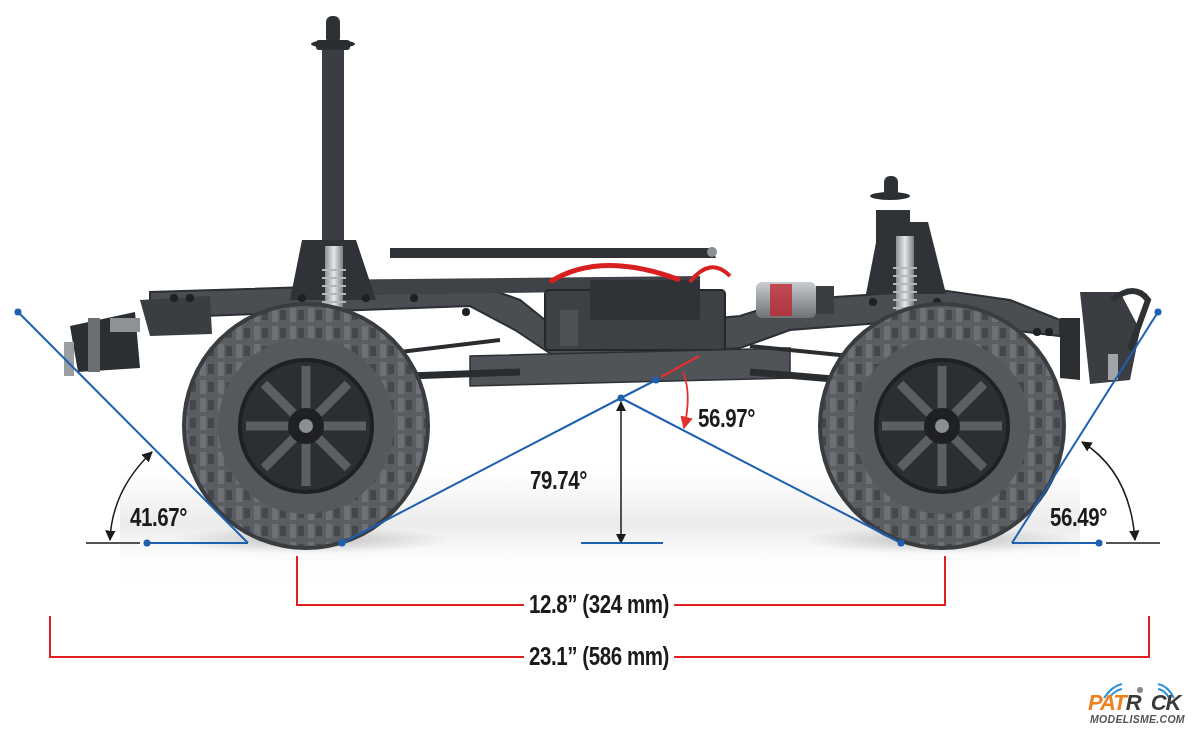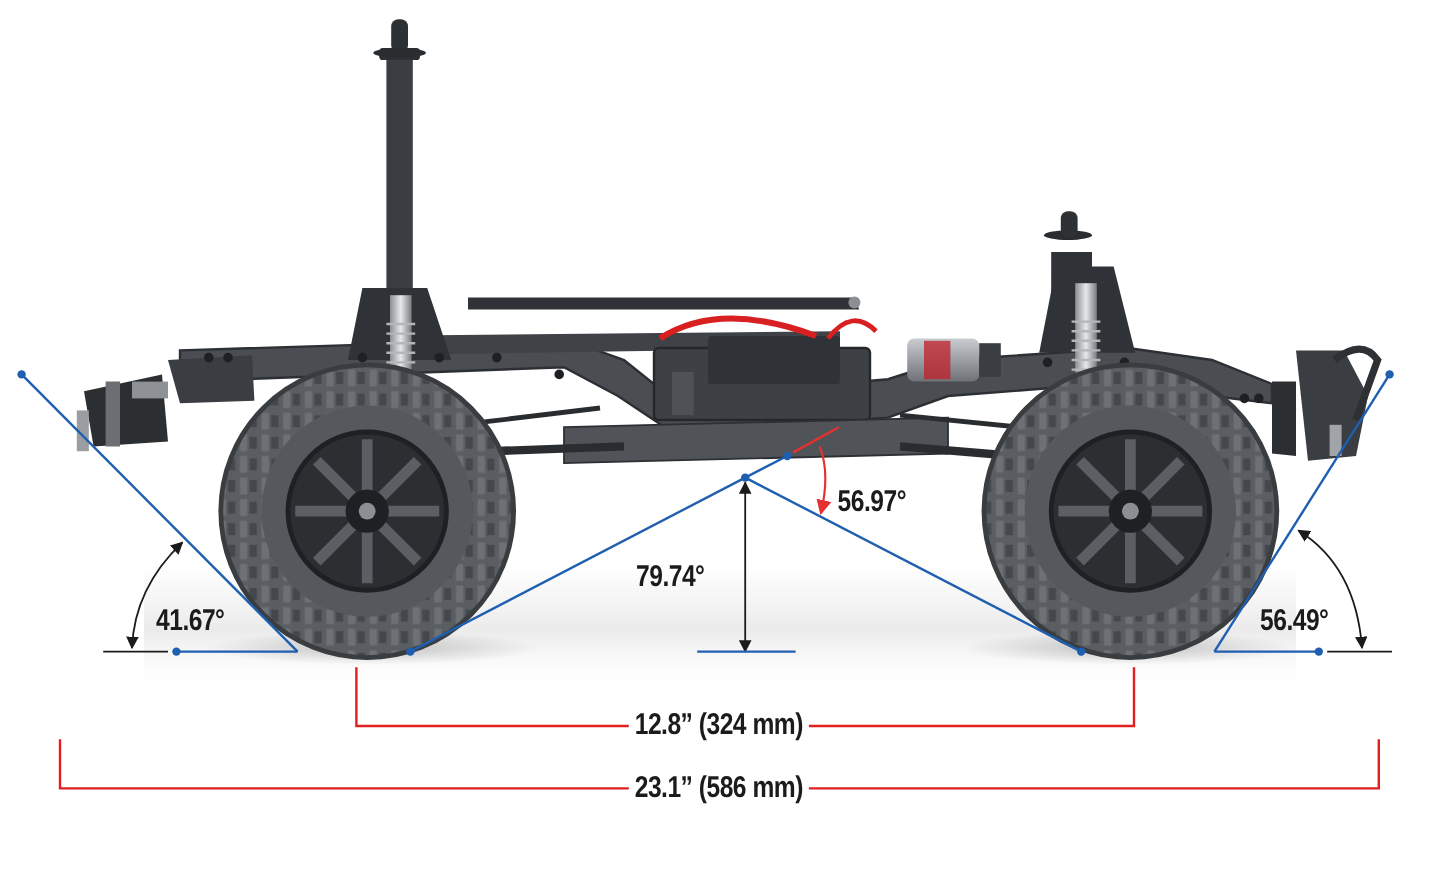--- a/index.html
+++ b/index.html
@@ -233,13 +233,26 @@
   <div class="label" style="left:130px; top:505px;">41.67°</div>
   <div class="label" style="left:1050px; top:505px;">56.49°</div>
   <div class="label" style="left:698px; top:406px;">56.97°</div>
   <div class="label" style="left:530px; top:468px;">79.74°</div>
 
   
   <div class="label dim-label" style="left:524px; top:592px;">12.8” (324 mm)</div>
   <div class="label dim-label" style="left:524px; top:644px;">23.1” (586 mm)</div>
 
   
+  <div class="logo">
+    <svg width="114" height="20" style="position:absolute;left:0;top:0">
+      <path d="M22,18 Q30,6 40,4" fill="none" stroke="#2c8fd6" stroke-width="2"></path>
+      <path d="M27,18 Q33,10 40,9" fill="none" stroke="#2c8fd6" stroke-width="2"></path>
+      <path d="M92,18 Q86,6 76,4" fill="none" stroke="#2c8fd6" stroke-width="2"></path>
+      <path d="M87,18 Q83,10 76,9" fill="none" stroke="#2c8fd6" stroke-width="2"></path>
+      <circle cx="58" cy="10" r="3" fill="#888"></circle>
+    </svg>
+    <div class="logo-top">
+      <span class="a">PAT</span><span class="b">R</span><span class="b" style="display:inline-block;width:10px;"></span><span class="b">CK</span>
+    </div>
+    <div class="logo-bottom">MODELISME.COM</div>
+  </div>
 </div>
 
 </body></html>

